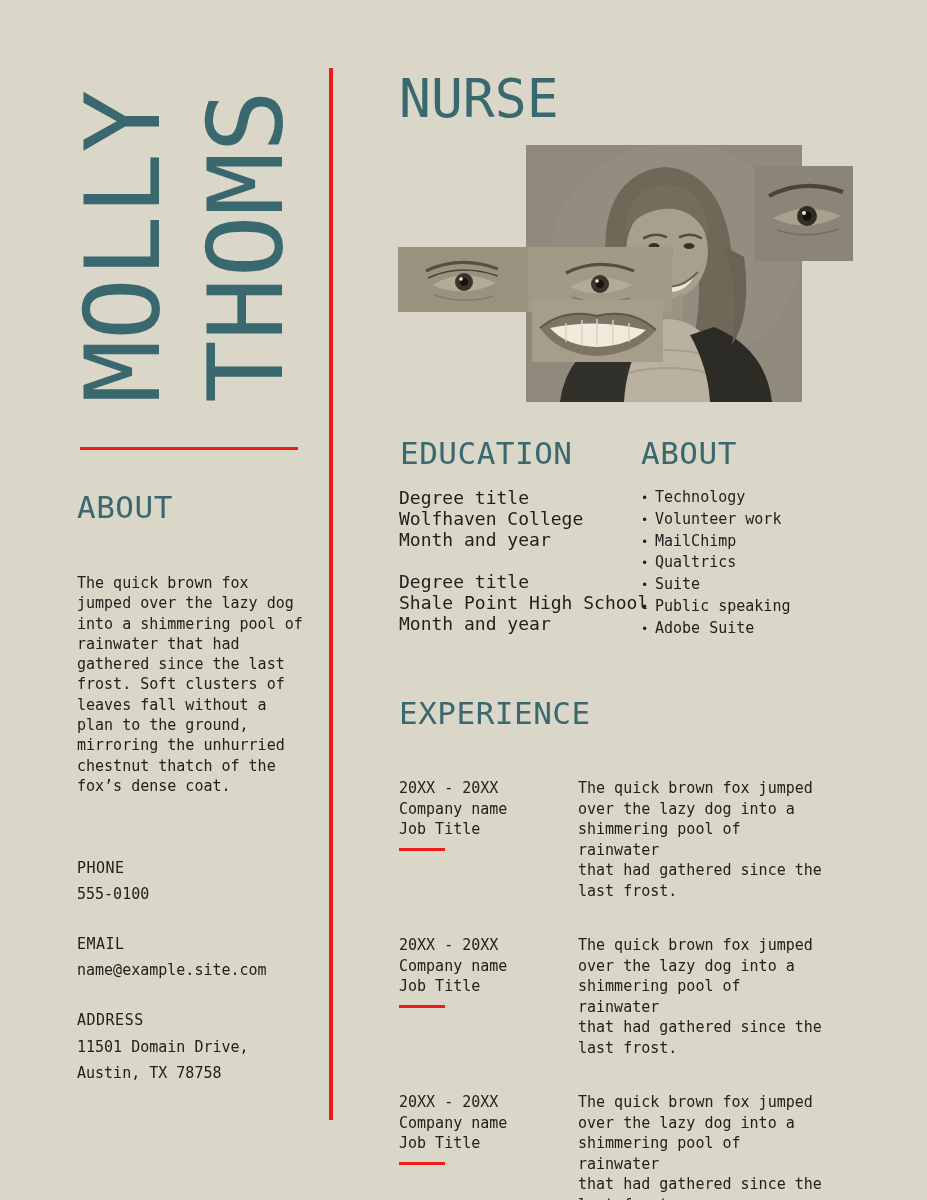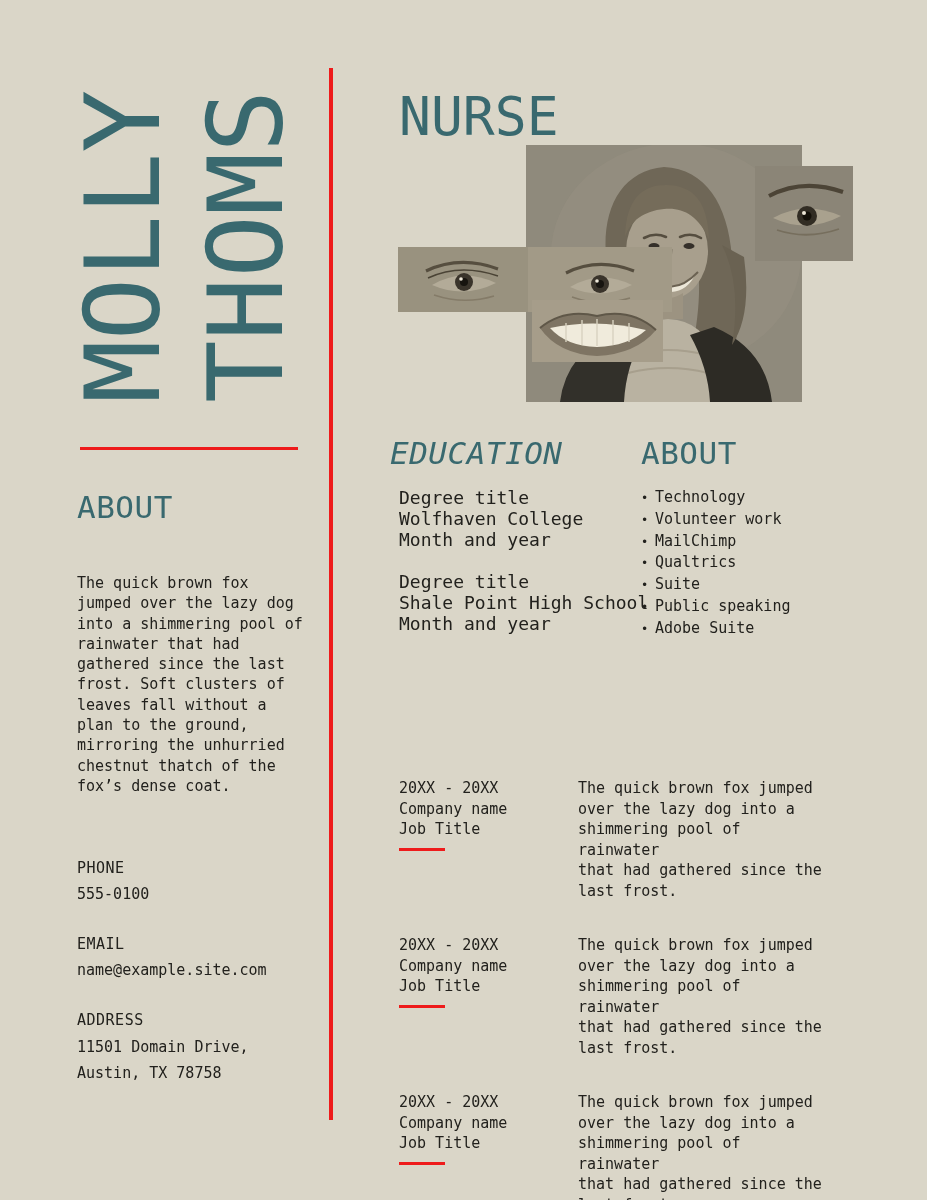--- a/index.html
+++ b/index.html
@@ -13,21 +13,21 @@
 
   
   .name-word{position:absolute;transform:rotate(-90deg);transform-origin:top left;
              font-size:104px;line-height:104px;letter-spacing:0px;color:#39696f;white-space:nowrap;}
   .word-first{left:71px;top:403px;}
   .word-last{left:194px;top:403px;}
 
   
   .h-section{position:absolute;font-size:31px;line-height:31px;letter-spacing:0.5px;
              color:#39696f;font-weight:normal;margin:0;}
-  .h-profession{position:absolute;left:399px;top:90px;font-size:53px;line-height:53px;
+  .h-profession{position:absolute;left:399px;top:72px;font-size:53px;line-height:53px;
              letter-spacing:0px;color:#39696f;font-weight:normal;margin:0;}
 
   
   .about-head{left:77px;top:492px;}
   .about-body{position:absolute;left:77px;top:558px;width:250px;font-size:15px;
               line-height:20.3px;white-space:pre-line;}
   .contact{position:absolute;left:77px;top:858px;font-size:15px;}
   .c-label{line-height:20px;letter-spacing:0.5px;}
   .c-value{line-height:20px;margin-top:6px;}
   .c-block + .c-block{margin-top:30px;}
@@ -35,21 +35,21 @@
 
   
   .photo-piece{position:absolute;}
   .photo-piece svg{display:block;width:100%;height:100%;}
   .p-main{left:526px;top:145px;width:276px;height:257px;z-index:1;}
   .p-strip{left:398px;top:247px;width:274px;height:65px;z-index:2;}
   .p-smile{left:532px;top:300px;width:131px;height:62px;z-index:3;}
   .p-eye{left:755px;top:166px;width:98px;height:95px;z-index:3;}
 
   
-  .edu-head{left:390px;top:438px;font-style:italic;}
+  .edu-head{left:400px;top:438px;}
   .edu-list{position:absolute;left:399px;top:487px;font-size:18px;line-height:21px;}
   .edu-entry + .edu-entry{margin-top:21px;}
 
   
   .skills-head{left:641px;top:438px;}
   .skills-list{position:absolute;left:641px;top:487px;font-size:15px;line-height:20.8px;}
   .skill-item{display:flex;align-items:baseline;}
   .bullet{width:14px;font-size:12px;}
 
   
@@ -207,20 +207,21 @@
     <div class="skill-item">
         <span class="bullet">•</span>
         <span>Public speaking</span>
       </div>
     <div class="skill-item">
         <span class="bullet">•</span>
         <span>Adobe Suite</span>
       </div>
   </div>
 
+  <h2 class="h-section xp-head">EXPERIENCE</h2>
   <div class="xp-list">
     <div class="xp-entry">
       <div class="xp-meta">
         <div>20XX - 20XX</div>
         <div>Company name</div>
         <div>Job Title</div>
         <div class="xp-underline"></div>
       </div>
       <div class="xp-desc">The quick brown fox jumped
 over the lazy dog into a

